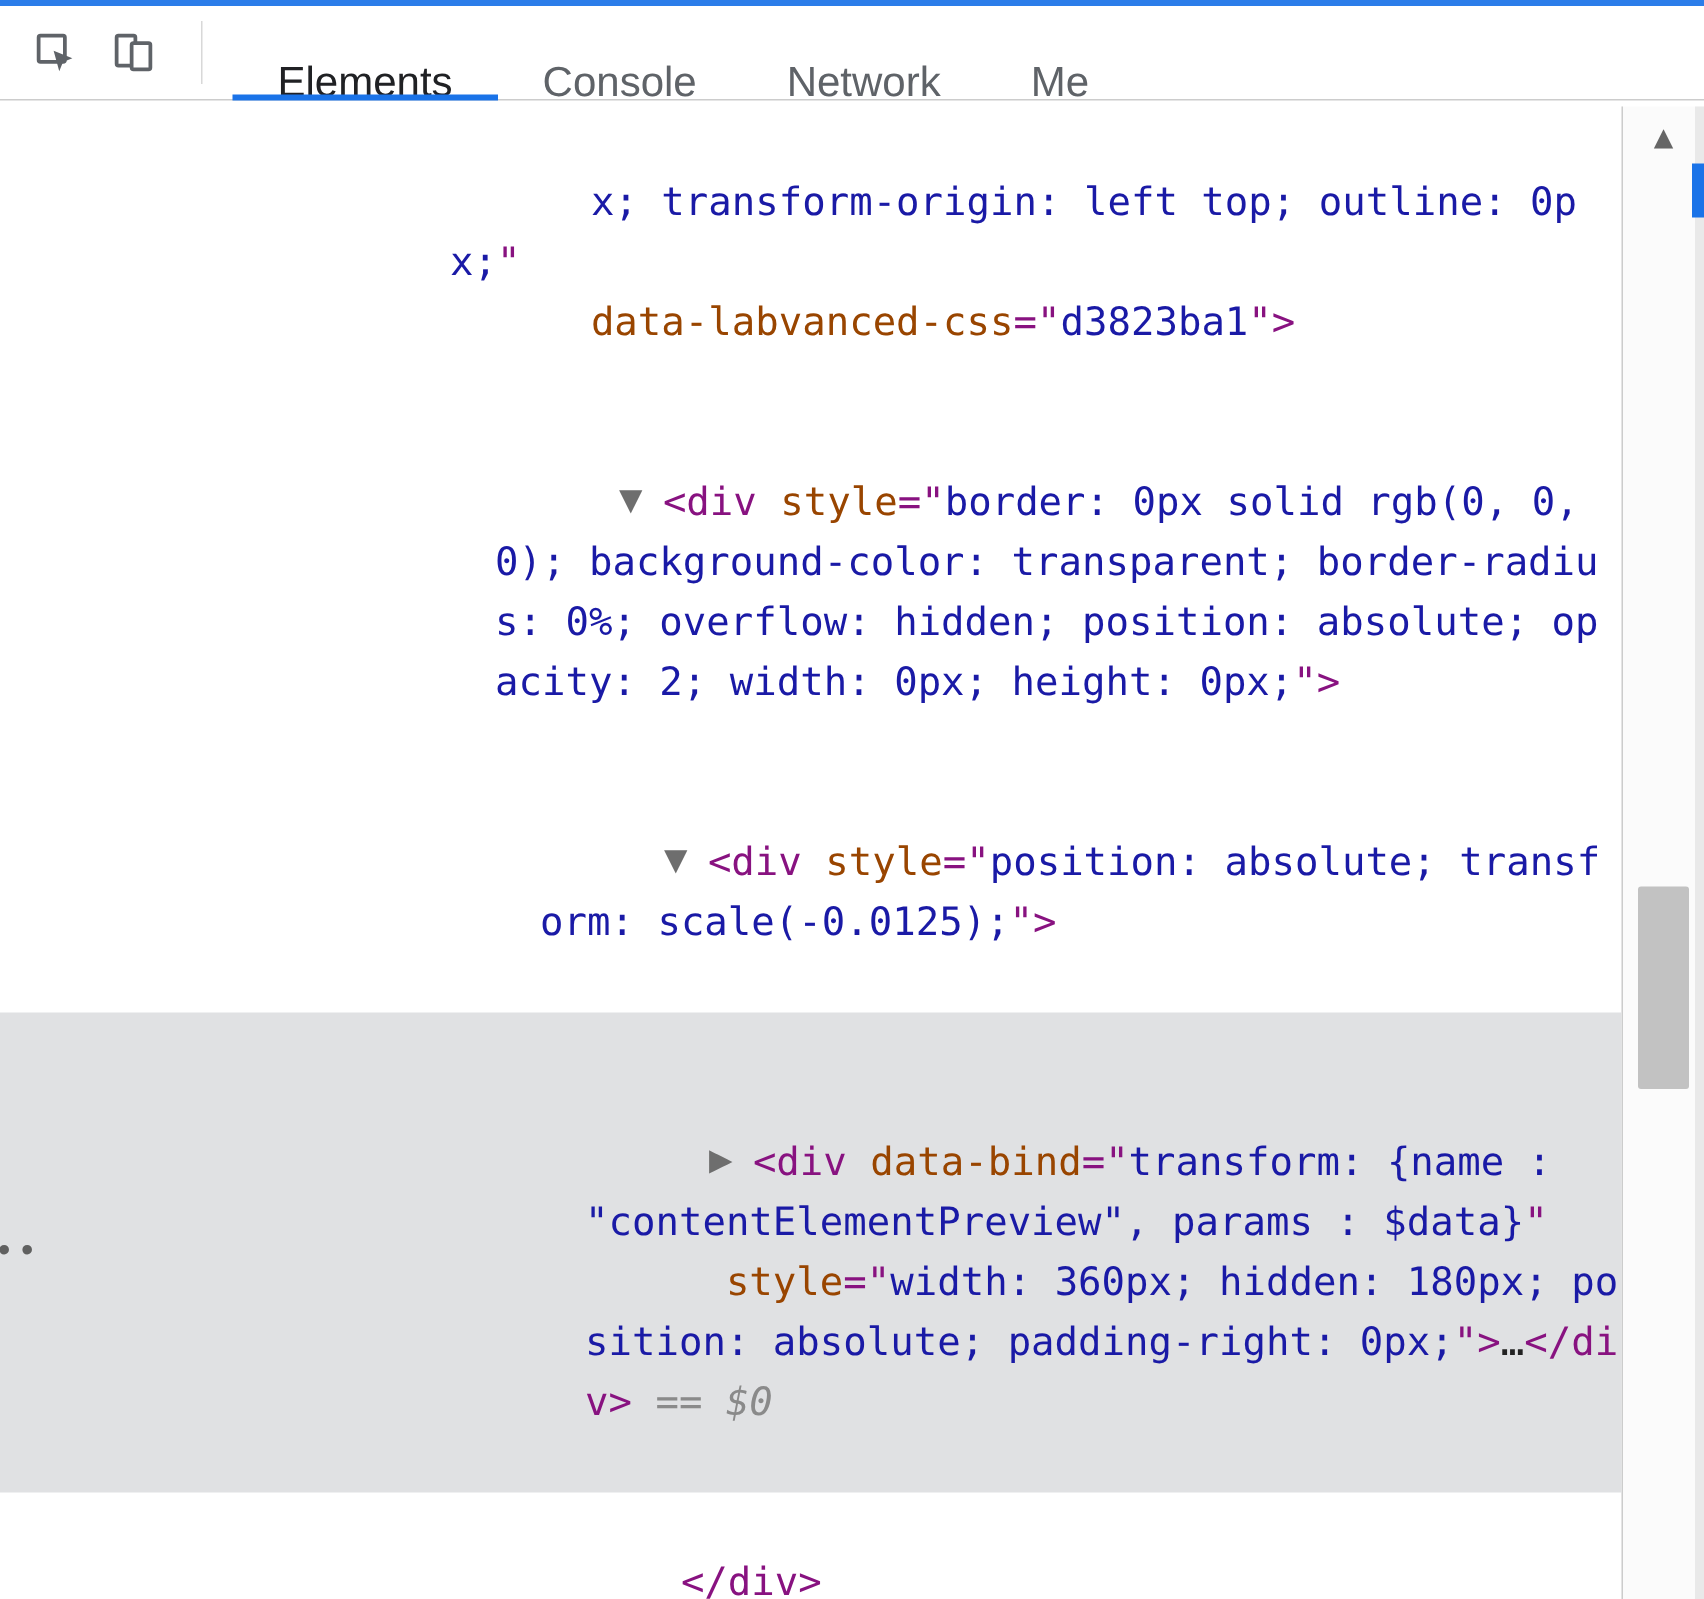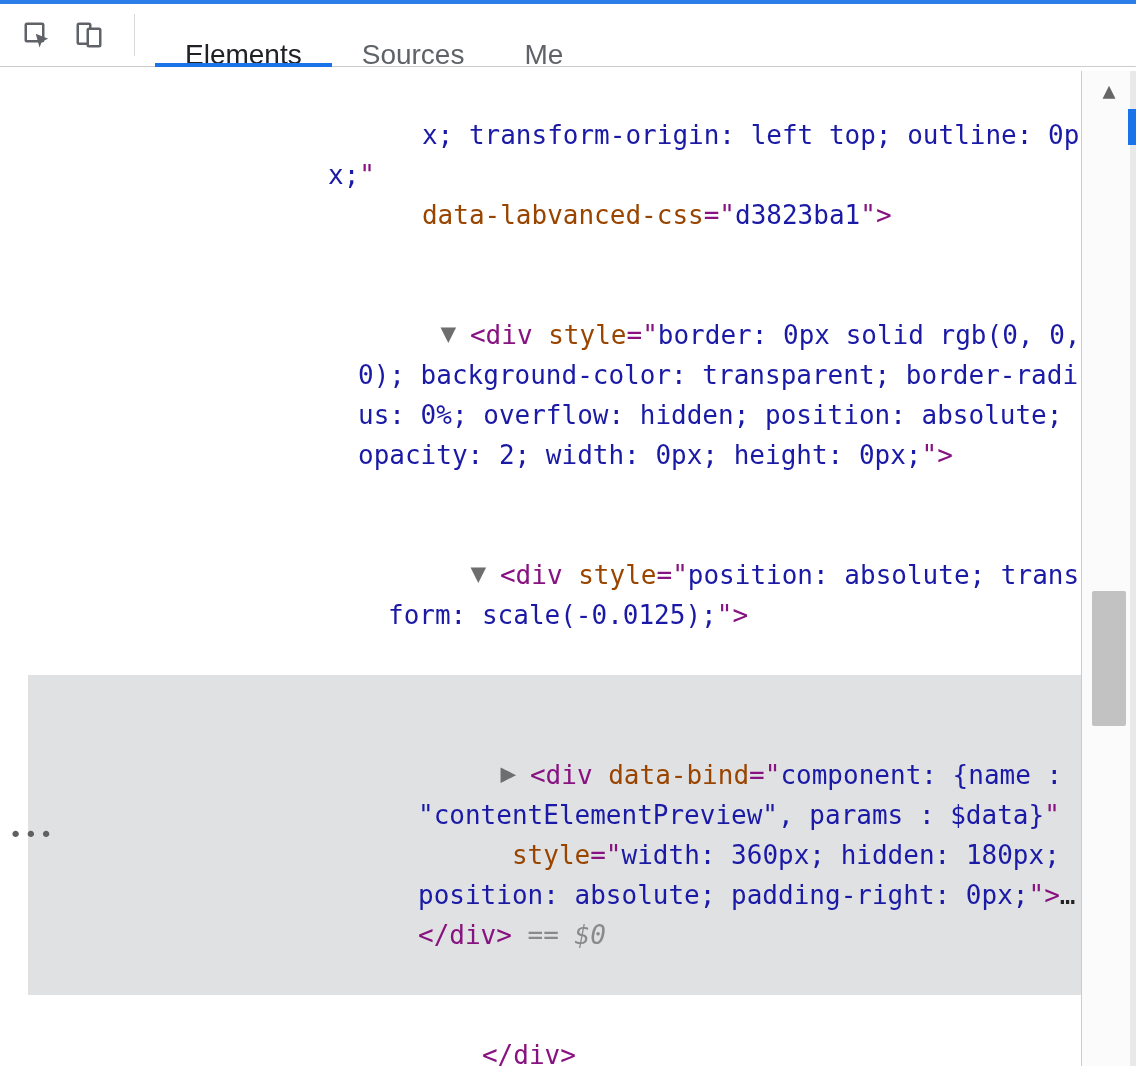--- a/index.html
+++ b/index.html
@@ -55,21 +55,20 @@
   
   .pane-wrap{position:absolute;top:67px;bottom:0;left:0;right:0;display:flex;}
   .tree{
     flex:1;
     font-family:Menlo,Consolas,monospace;
     font-size:26px;
     line-height:40px;
     overflow:hidden;
     position:relative;
     padding-top:4px;
-    padding-left:28px;
   }
   .line{white-space:pre-wrap;word-break:break-all;position:relative;}
   .disclosure{
     display:inline-block;width:18px;text-align:center;color:#6e6e6e;
     transform:translateY(-2px);
   }
   .tag{color:var(--tag);}
   .attr{color:var(--attr);}
   .val{color:var(--value);}
   .dots{color:#222;}
@@ -104,21 +103,22 @@
     <span class="ico">
       <svg viewBox="0 0 24 24">
           <rect x="3" y="3" width="10" height="16" rx="1"></rect>
           <rect x="11" y="7" width="10" height="14" rx="1" fill="#fff"></rect>
         </svg>
     </span>
   </div>
   <div class="tb-sep"></div>
   <div class="tabs">
     <div class="tab active">Elements</div>
-    <div class="tab">Sources</div>
+    <div class="tab">Console</div>
+    <div class="tab">Network</div>
     <div class="tab" style="padding:0 0 0 30px;">Me</div>
   </div>
 </div>
 
 <div class="pane-wrap">
   <div class="tree">
 
     <div class="line" style="padding-left:300px;">
       <span class="val">x; transform-origin: left top; outline: 0px;</span><span class="tag">"</span>
       <span class="attr">data-labvanced-css</span><span class="tag">=</span><span class="tag">"</span><span class="val">d3823ba1</span><span class="tag">"</span><span class="tag">&gt;</span>
@@ -127,21 +127,21 @@
     <div class="line" style="padding-left:305px;text-indent:-25px;padding-left:330px;">
       <span class="disclosure">▼</span><span class="tag">&lt;div </span><span class="attr">style</span><span class="tag">=</span><span class="tag">"</span><span class="val">border: 0px solid rgb(0, 0, 0); background-color: transparent; border-radius: 0%; overflow: hidden; position: absolute; opacity: 2; width: 0px; height: 0px;</span><span class="tag">"</span><span class="tag">&gt;</span>
     </div>
 
     <div class="line" style="padding-left:360px;text-indent:-25px;">
       <span class="disclosure">▼</span><span class="tag">&lt;div </span><span class="attr">style</span><span class="tag">=</span><span class="tag">"</span><span class="val">position: absolute; transform: scale(-0.0125);</span><span class="tag">"</span><span class="tag">&gt;</span>
     </div>
 
     <div class="line selected" style="padding-left:390px;text-indent:-25px;position:relative;">
       <span class="gutter-dots">•••</span>
-      <span class="disclosure">▶</span><span class="tag">&lt;div </span><span class="attr">data-bind</span><span class="tag">=</span><span class="tag">"</span><span class="val">component: {name : "contentElementPreview", params : $data}</span><span class="tag">"</span>
+      <span class="disclosure">▶</span><span class="tag">&lt;div </span><span class="attr">data-bind</span><span class="tag">=</span><span class="tag">"</span><span class="val">transform: {name : "contentElementPreview", params : $data}</span><span class="tag">"</span>
       <span class="attr">style</span><span class="tag">=</span><span class="tag">"</span><span class="val">width: 360px; hidden: 180px; position: absolute; padding-right: 0px;</span><span class="tag">"</span><span class="tag">&gt;</span><span class="dots">…</span><span class="tag">&lt;/div&gt;</span> <span class="ghost">== $0</span>
     </div>
 
     <div class="line" style="padding-left:360px;">
       <span class="tag">&lt;/div&gt;</span>
     </div>
 
   </div>
 
   <div class="right-col">

